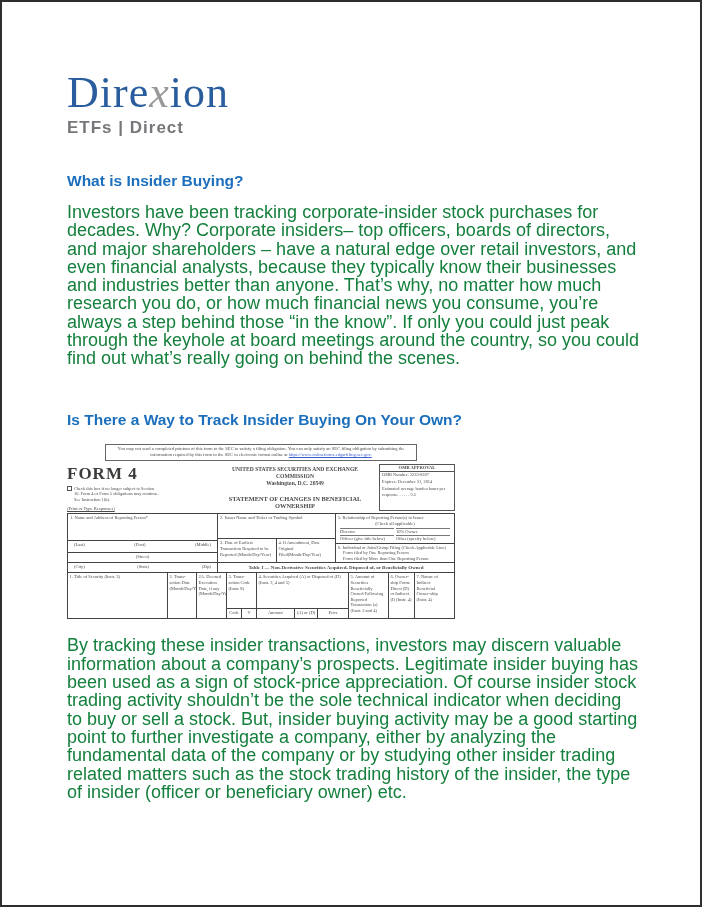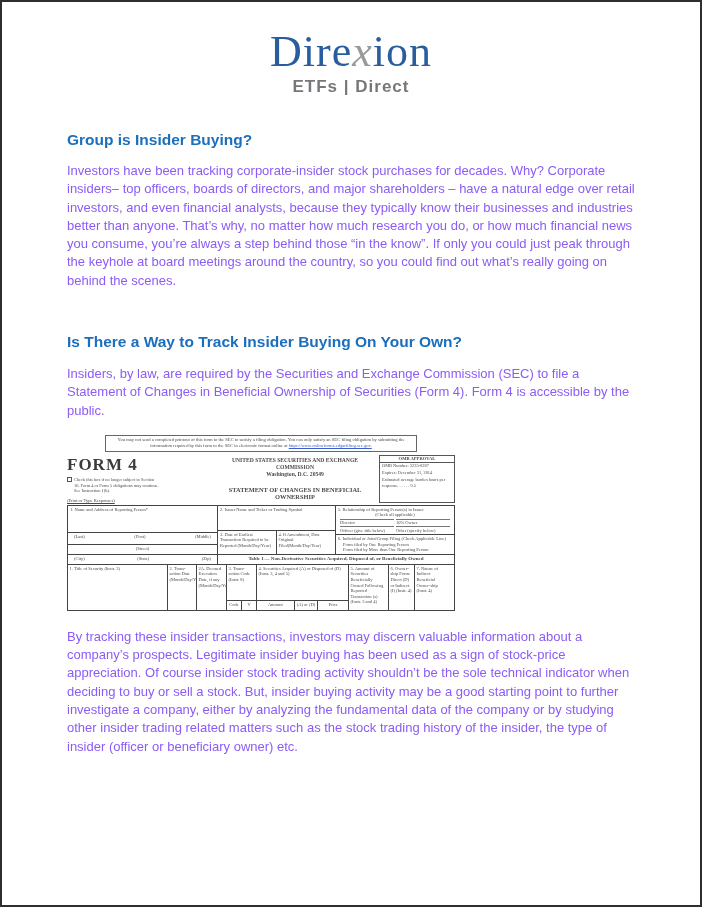--- a/index.html
+++ b/index.html
@@ -9,21 +9,21 @@
   .page {
     position: relative;
     width: 702px; height: 907px;
     background: #ffffff;
     border: 2px solid #2e2e2e;
     overflow: hidden;
   }
   .content { padding: 0 65px; }
 
   
-  .logo-block { margin-top: 27px; text-align: center; }
+  .logo-block { margin-top: 68px; text-align: left; }
   .logo-word {
     font-family: "Liberation Serif", serif;
     font-size: 44px; line-height: 46px;
     color: #2a5d9e; letter-spacing: 1px;
   }
   .logo-x { color: #97999b; font-style: italic; }
   .logo-tagline {
     margin-top: 2px;
     font-size: 17px; font-weight: bold;
     color: #76777a; letter-spacing: 1px;
@@ -38,22 +38,22 @@
   }
 
   
   .section-heading {
     margin-top: 34px;
     font-size: 15.5px; font-weight: bold;
     color: #1b6fbc;
   }
   .body-para {
     margin-top: 13px;
-    font-size: 13px; line-height: 18.3px;
-    color: #8b5cf6;
+    font-size: 18px; line-height: 18.3px;
+    color: #15803d;
     width: 574px;
   }
 
   
   .form-row { margin-top: 15px; display: flex; align-items: flex-start; }
 
   .form4 {
     width: 388px;
     font-family: "Liberation Serif", serif;
     color: #4a4a48;
@@ -151,25 +151,24 @@
 
 <div class="page">
   <div class="content">
 
     <div class="logo-block">
       <div class="logo-word"><span>Dire</span><span class="logo-x">x</span><span>ion</span></div>
       <div class="logo-tagline">ETFs | Direct</div>
     </div>
 
 
-    <div class="section-heading">Group is Insider Buying?</div>
+    <div class="section-heading">What is Insider Buying?</div>
     <div class="body-para">Investors have been tracking corporate-insider stock purchases for decades. Why? Corporate insiders– top officers, boards of directors, and major shareholders – have a natural edge over retail investors, and even financial analysts, because they typically know their businesses and industries better than anyone.  That’s why, no matter how much research you do, or how much financial news you consume, you’re always a step behind those “in the know”.  If only you could just peak through the keyhole at board meetings around the country, so you could find out what’s really going on behind the scenes.</div>
 
     <div class="section-heading" style="margin-top:43px">Is There a Way to Track Insider Buying On Your Own?</div>
-    <div class="body-para" style="margin-top:14px">Insiders, by law, are required by the Securities and Exchange Commission (SEC) to file a Statement of Changes in Beneficial Ownership of Securities (Form 4). Form 4 is accessible by the public.</div>
 
     <div class="form-row">
 
       <div class="form4">
         <div class="f4-notice">
           <span>You may not send a completed printout of this form to the SEC to satisfy a filing obligation.  You can only satisfy an SEC filing obligation by submitting the information required by this form to the SEC in electronic format online at</span>
           <span class="f4-url">https://www.onlineforms.edgarfiling.sec.gov.</span>
         </div>
 
         <div class="f4-header">

